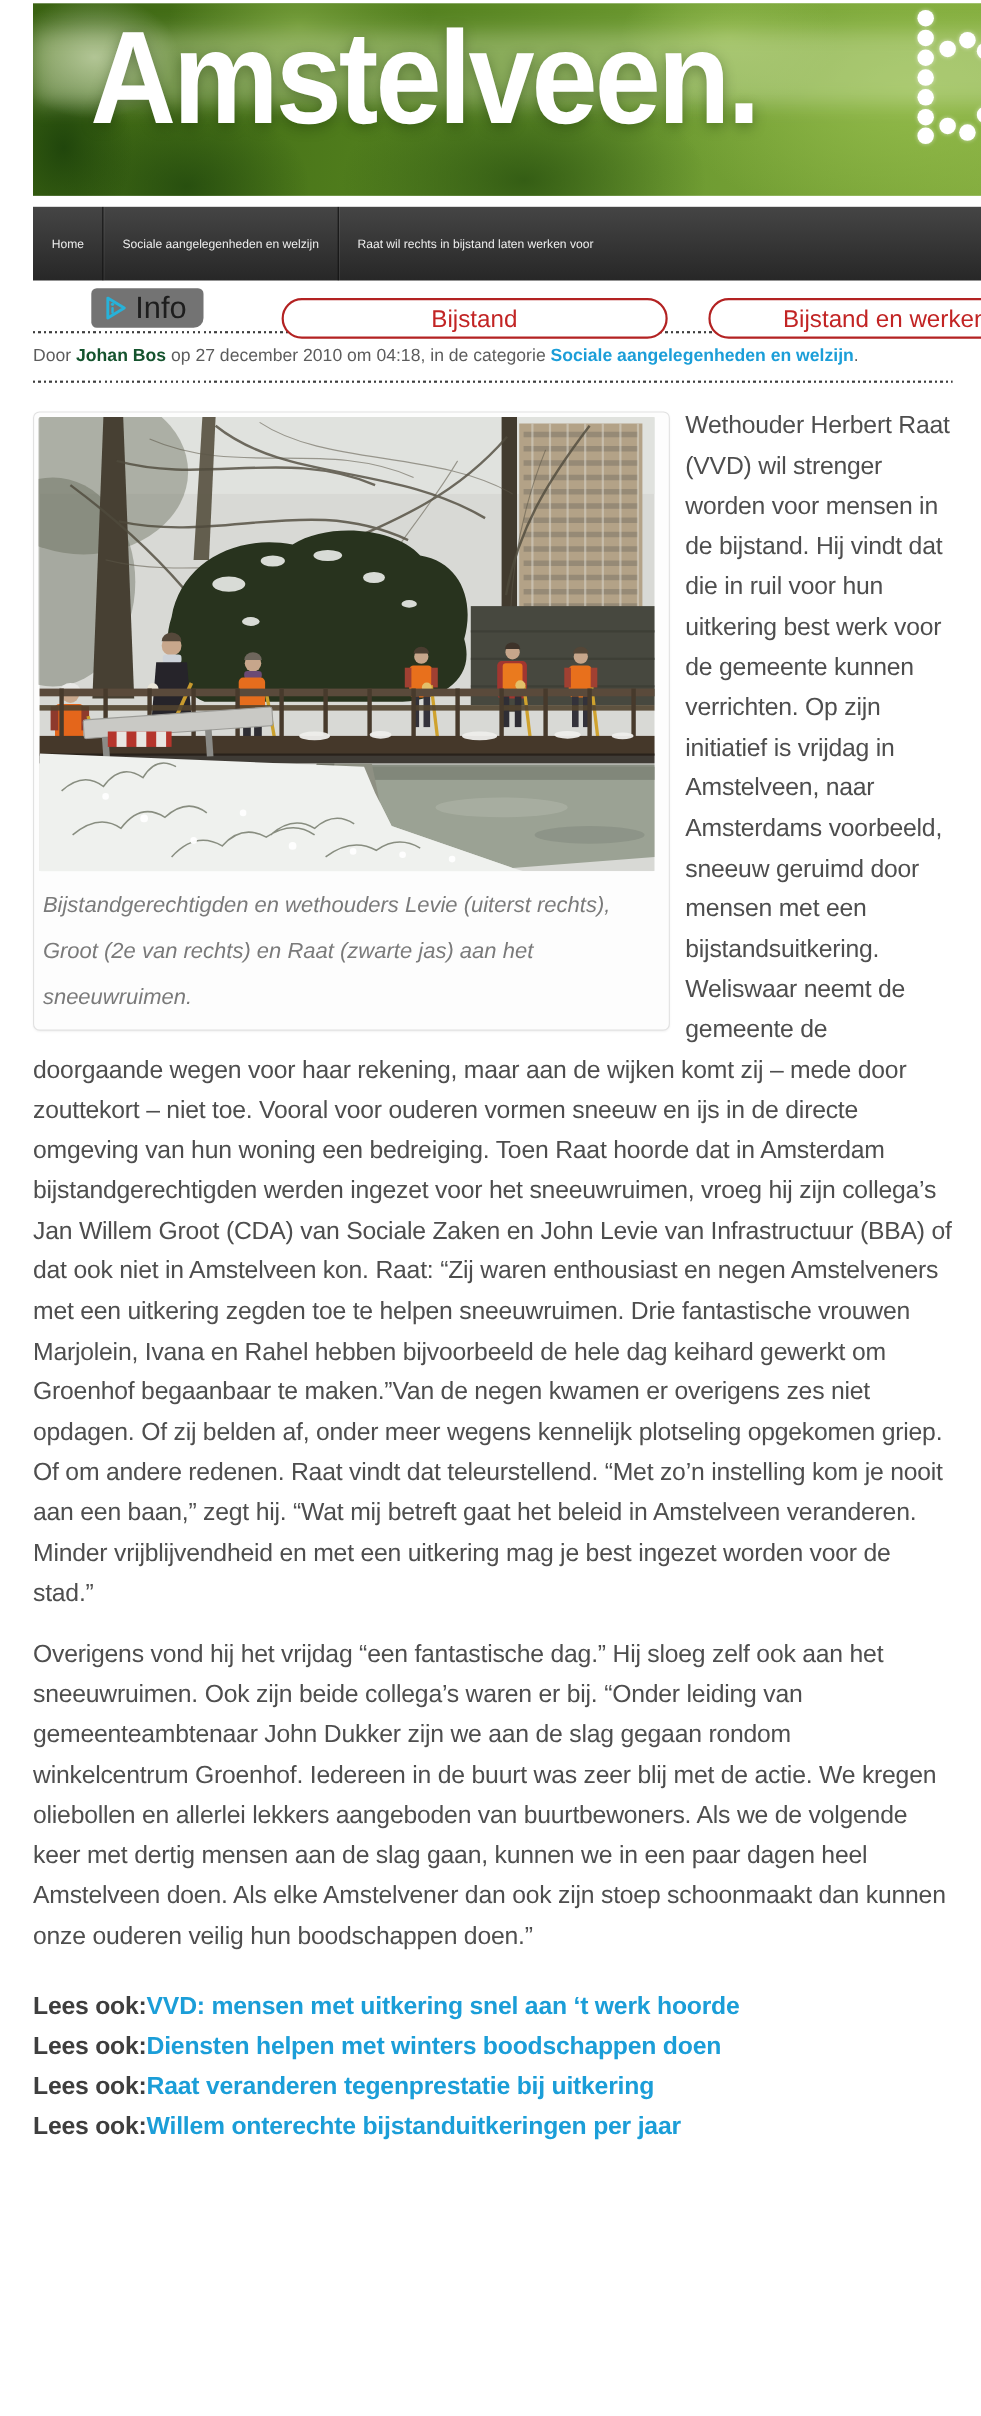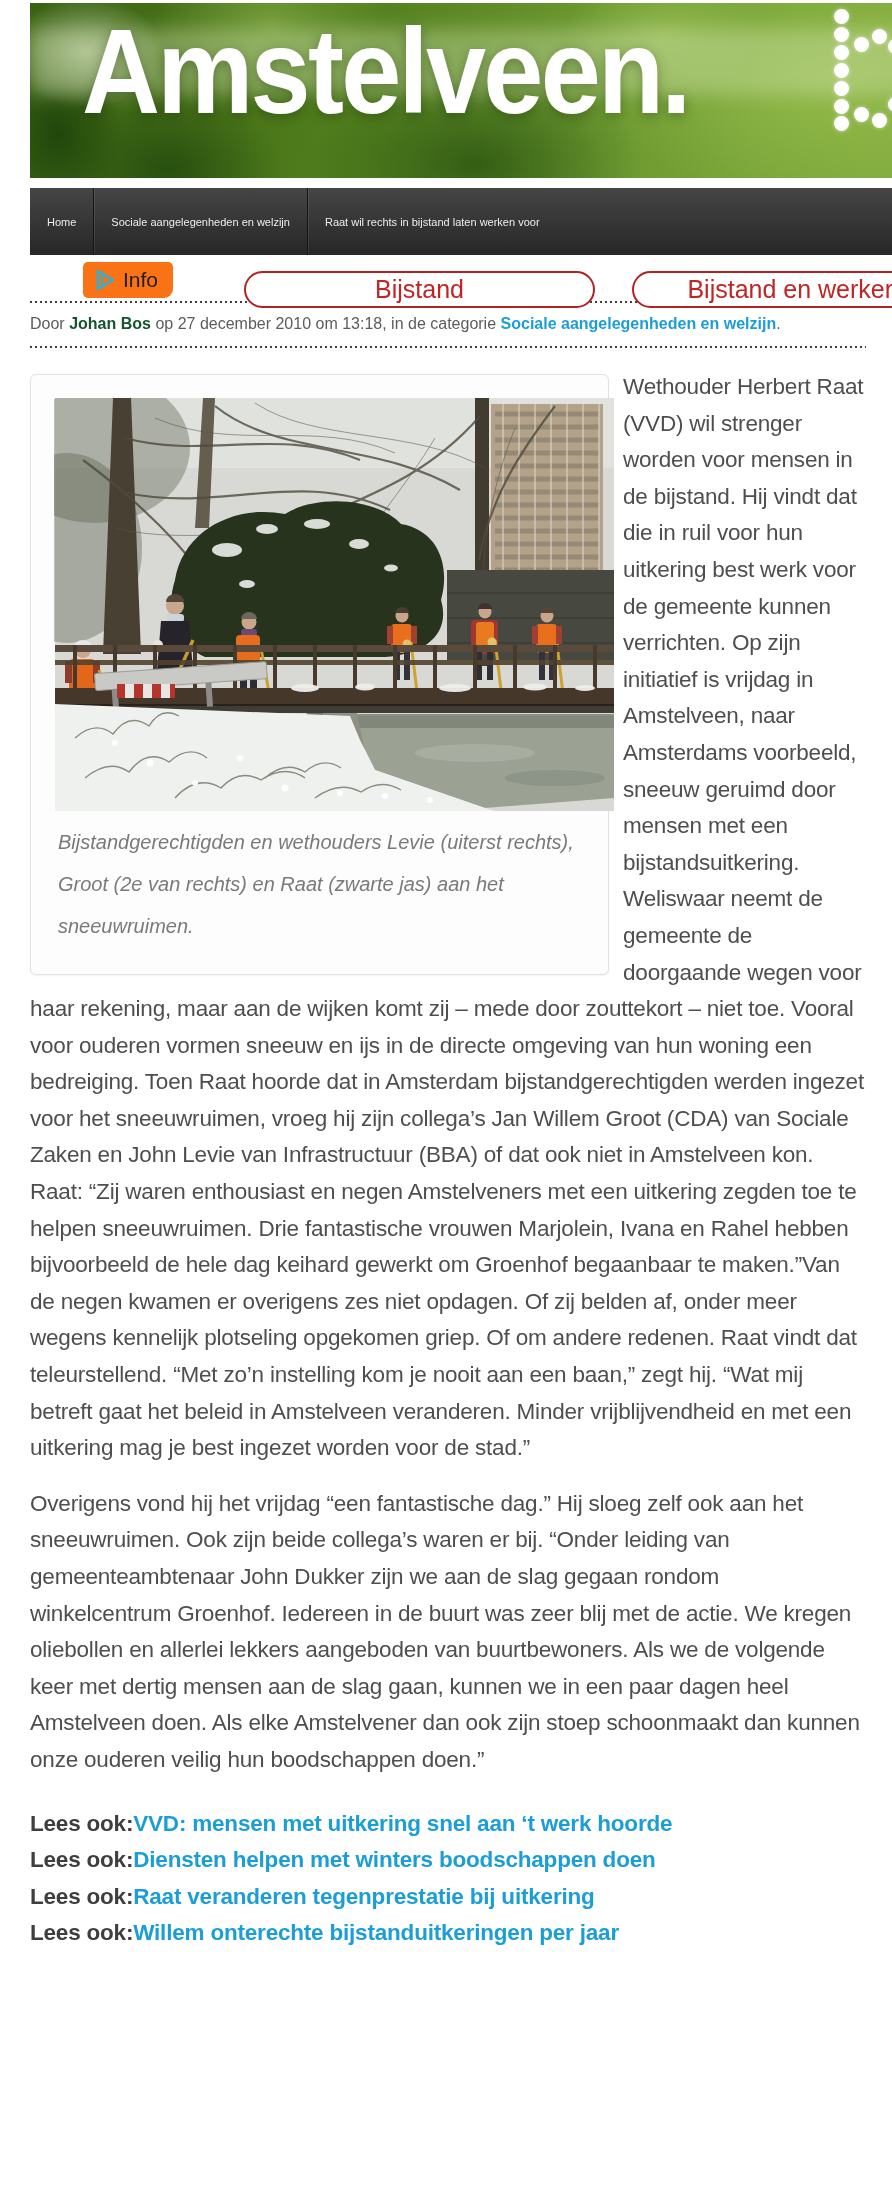--- a/index.html
+++ b/index.html
@@ -48,48 +48,48 @@
   .nav-item {
     display:flex; align-items:center; padding:0 17px;
     color:#ededed; font-size:11px; white-space:nowrap; cursor:pointer;
   }
   .nav-item + .nav-item { border-left:1px solid #151515; box-shadow:inset 1px 0 0 rgba(255,255,255,.09); }
 
   
   .tagsrow { display:flex; align-items:center; margin:4px 0 0 30px; height:42px; width:930px; }
   .info-badge {
     margin-left:53px; height:36px; padding:0 15px 0 9px;
-    background:#f97316; border-radius:5px 5px 9px 5px;
+    background:#737373; border-radius:5px 5px 9px 5px;
     display:flex; align-items:center; gap:7px;
-    font-size:21px; color:#1d1d1d; cursor:pointer;
+    font-size:28px; color:#1d1d1d; cursor:pointer;
   }
   .info-badge svg { display:block; }
   .pill {
     height:37px; border:2px solid #b32222; border-radius:19px;
     display:flex; align-items:center; justify-content:center;
-    color:#c22424; font-size:25px; cursor:pointer; flex:none; background:#fff;margin-top:19px;
+    color:#c22424; font-size:22px; cursor:pointer; flex:none; background:#fff;margin-top:19px;
   }
   .pill-1 { margin-left:71px; width:351px; }
   .pill-2 { margin-left:37px; width:322px; }
 
   
   .content { margin-left:30px; width:836px; }
   h1.title {
     margin:17px 0 10px; width:750px;
     font-size:32.5px; line-height:46px; font-weight:400; letter-spacing:-.3px; color:#4e4e4e;
   }
   .dotline { height:2px; background:repeating-linear-gradient(90deg,#3e3e3e 0 2px,transparent 2px 5px); }
   .byline { padding:12px 0 13px; font-size:16px; color:#5c5c5c; }
   .byline b { color:#14532d; }
   .byline a { color:#1b9ed8; font-weight:700; text-decoration:none; cursor:pointer; }
 
   .article-body { margin-top:21px; font-size:22.5px; line-height:36.6px; color:#4e4e4e; letter-spacing:-.2px; }
   .para { margin:0 0 19px; }
   figure.photo {
-    float:left; width:579px; margin:5px 14px 10px 0; padding:23px;
+    float:left; width:579px; margin:5px 14px 10px 0; padding:4px;
     border:1px solid #e1e1e1; border-radius:6px; background:#fdfdfd;
     box-shadow:0 1px 2px rgba(0,0,0,.05);
   }
   figure.photo svg { display:block; width:561px; height:413px; border-radius:2px; }
   figcaption { font-style:italic; font-size:20px; line-height:42px; color:#7a7a7a; padding:10px 4px 4px; letter-spacing:0; }
 
   .read-also { margin-top:27px; font-weight:700; }
   .ra-row { white-space:nowrap; }
   .ra-label { color:#3e3e3e; }
   .ra-link { color:#1b9ed8; text-decoration:none; cursor:pointer; }
@@ -139,21 +139,21 @@
     <div class="pill pill-1">Bijstand</div>
     <div class="pill pill-2">Bijstand en werken</div>
   </div>
 
   <main class="content">
 
     <div class="dotline"></div>
     <div class="byline">
       <span>Door</span>
       <b>Johan Bos</b>
-      <span>op 27 december 2010 om 13:18, in de categorie</span>
+      <span>op 27 december 2010 om 04:18, in de categorie</span>
       <a>Sociale aangelegenheden en welzijn</a><span>.</span>
     </div>
     <div class="dotline"></div>
 
     <div class="article-body">
       <div class="para">
 
         <figure class="photo">
           <svg viewBox="0 0 559 413">
 

